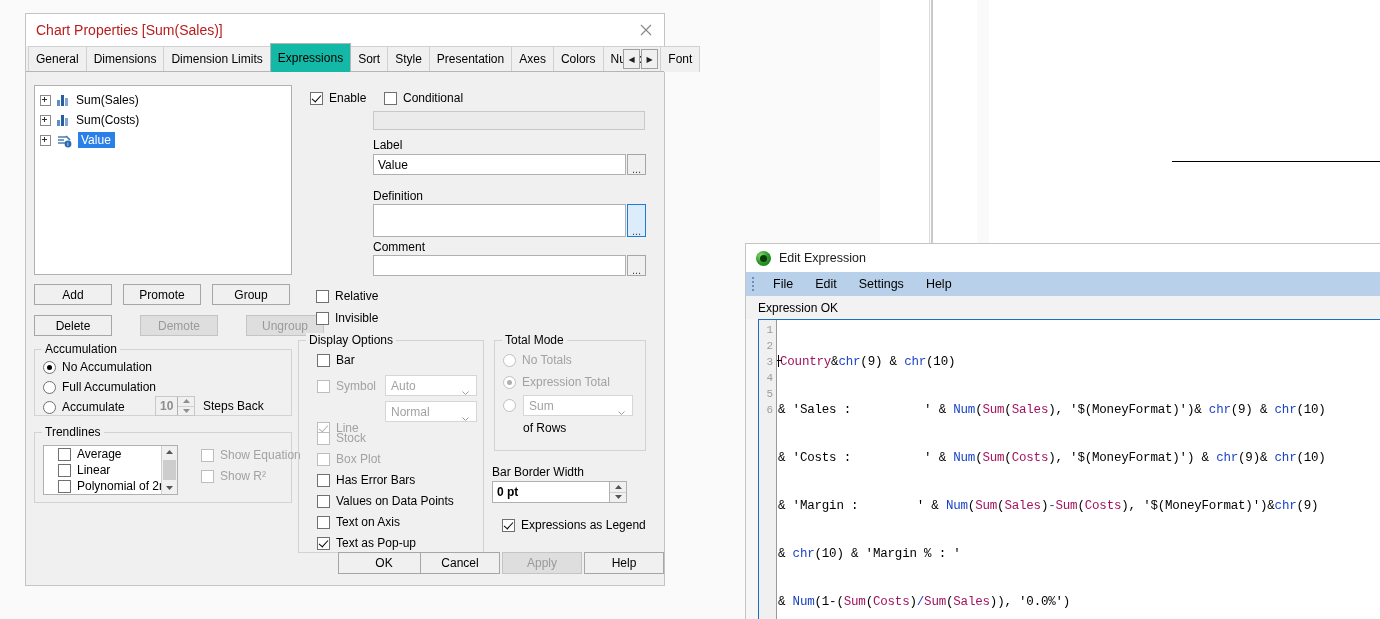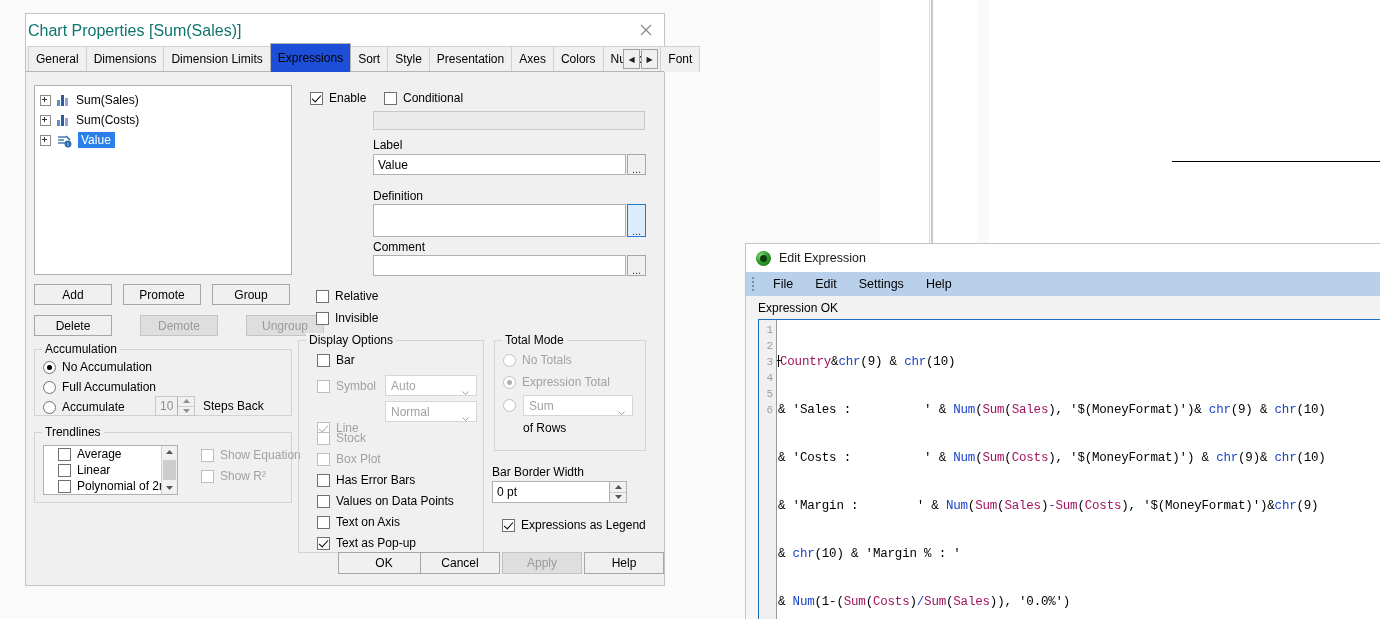--- a/index.html
+++ b/index.html
@@ -25,22 +25,22 @@
     background:#f0f0f0;
     border:1px solid #c4c4c4;
     box-sizing:border-box;
     box-shadow: 0 0 0 0 rgba(0,0,0,0);
   }
   .cp-titlebar {
     position:absolute; left:0; top:0; right:0; height:32px;
     background:#ffffff;
   }
   .cp-title {
-    position:absolute; left:2px; top:8px;
-    font-size:16px; color:#0f766e; white-space:nowrap;
+    position:absolute; left:10px; top:8px;
+    font-size:14px; color:#b91c1c; white-space:nowrap;
   }
   .cp-close {
     position:absolute; right:3px; top:5px; width:30px; height:22px;
     cursor:default;
   }
   .cp-close svg { position:absolute; left:9px; top:5px; }
 
   
   .cp-tabstrip {
     position:absolute; left:0; top:32px; right:0; height:26px;
@@ -48,21 +48,21 @@
   }
   .cp-tabs { position:absolute; left:2px; top:0; display:flex; align-items:flex-end; height:26px; }
   .cp-tab {
     font-size:12px; color:#000; padding:4px 7px 4px 7px;
     border:1px solid #d0d0d0; border-bottom:none;
     background:#f0f0f0; margin-right:-1px;
     height:17px; box-sizing:content-box; line-height:16px;
     white-space:nowrap; cursor:default;
   }
   .cp-tab.active {
-    background:#1d4ed8; color:#000; position:relative; z-index:3;
+    background:#14b8a6; color:#000; position:relative; z-index:3;
     border-color:#b5b5b5; padding-top:6px; padding-bottom:5px; margin-top:-2px;
   }
   .cp-tabnav { position:absolute; right:6px; top:3px; display:flex; }
   .cp-tabnav .arrow {
     width:15px; height:18px; border:1px solid #a0a0a0; background:#f0f0f0;
     display:flex; align-items:center; justify-content:center; cursor:default;
     font-size:8px; color:#202020;
   }
   .cp-tabnav .arrow:first-child { margin-right:1px; }
 
@@ -176,21 +176,21 @@
   }
   .combo.dis { color:#a2a2a2; border-color:#d6d6d6; background:#fff; }
   .combo .chev {
     position:absolute; right:7px; top:50%; margin-top:-2px;
     width:7px; height:4px;
   }
   
   .spin {
     position:absolute; border:1px solid #b0b0b0; background:#fff;
     box-sizing:border-box; display:flex; align-items:center;
-    font-size:12px; padding-left:4px;
+    font-size:12px; padding-left:4px;font-weight:bold;
   }
   .spin.dis { background:#f0f0f0; border-color:#c8c8c8; color:#8d8d8d; }
   .spin .updn {
     position:absolute; right:0; top:0; bottom:0; width:16px;
     display:flex; flex-direction:column; border-left:1px solid #b0b0b0;
   }
   .spin .updn div {
     flex:1; background:#f0f0f0; display:flex; align-items:center; justify-content:center;
     cursor:default;
   }

